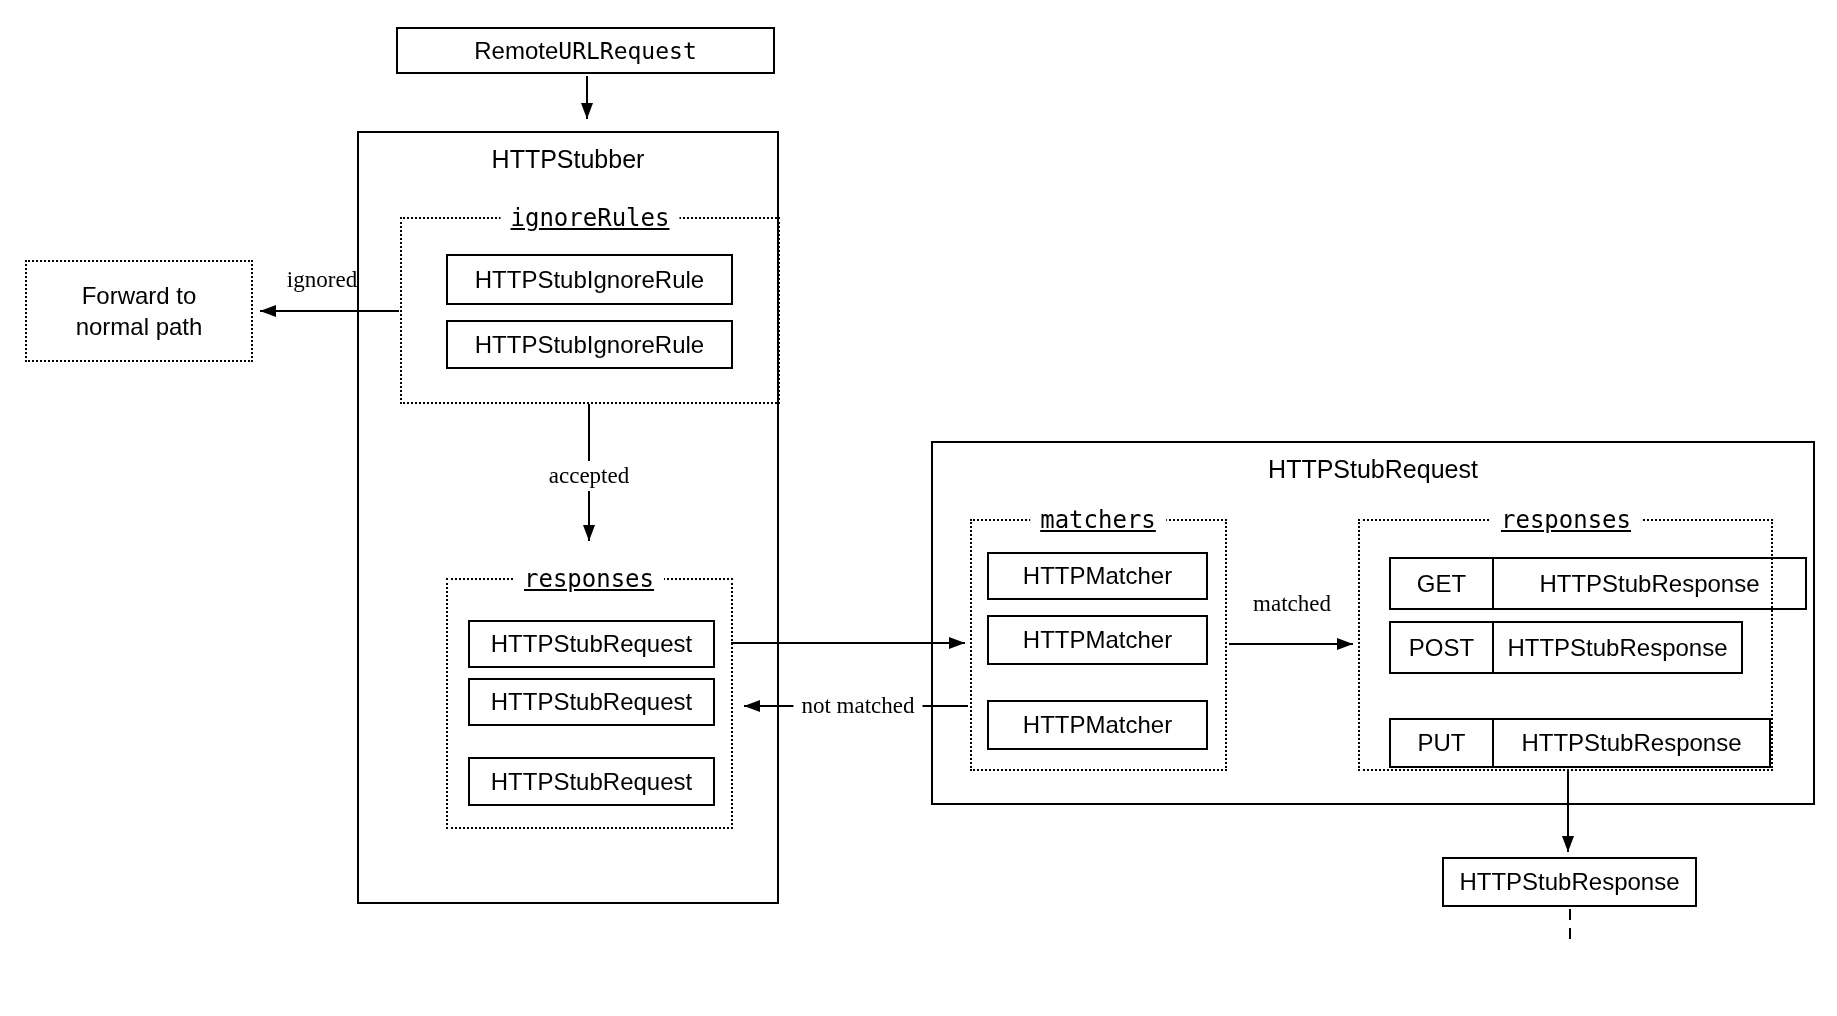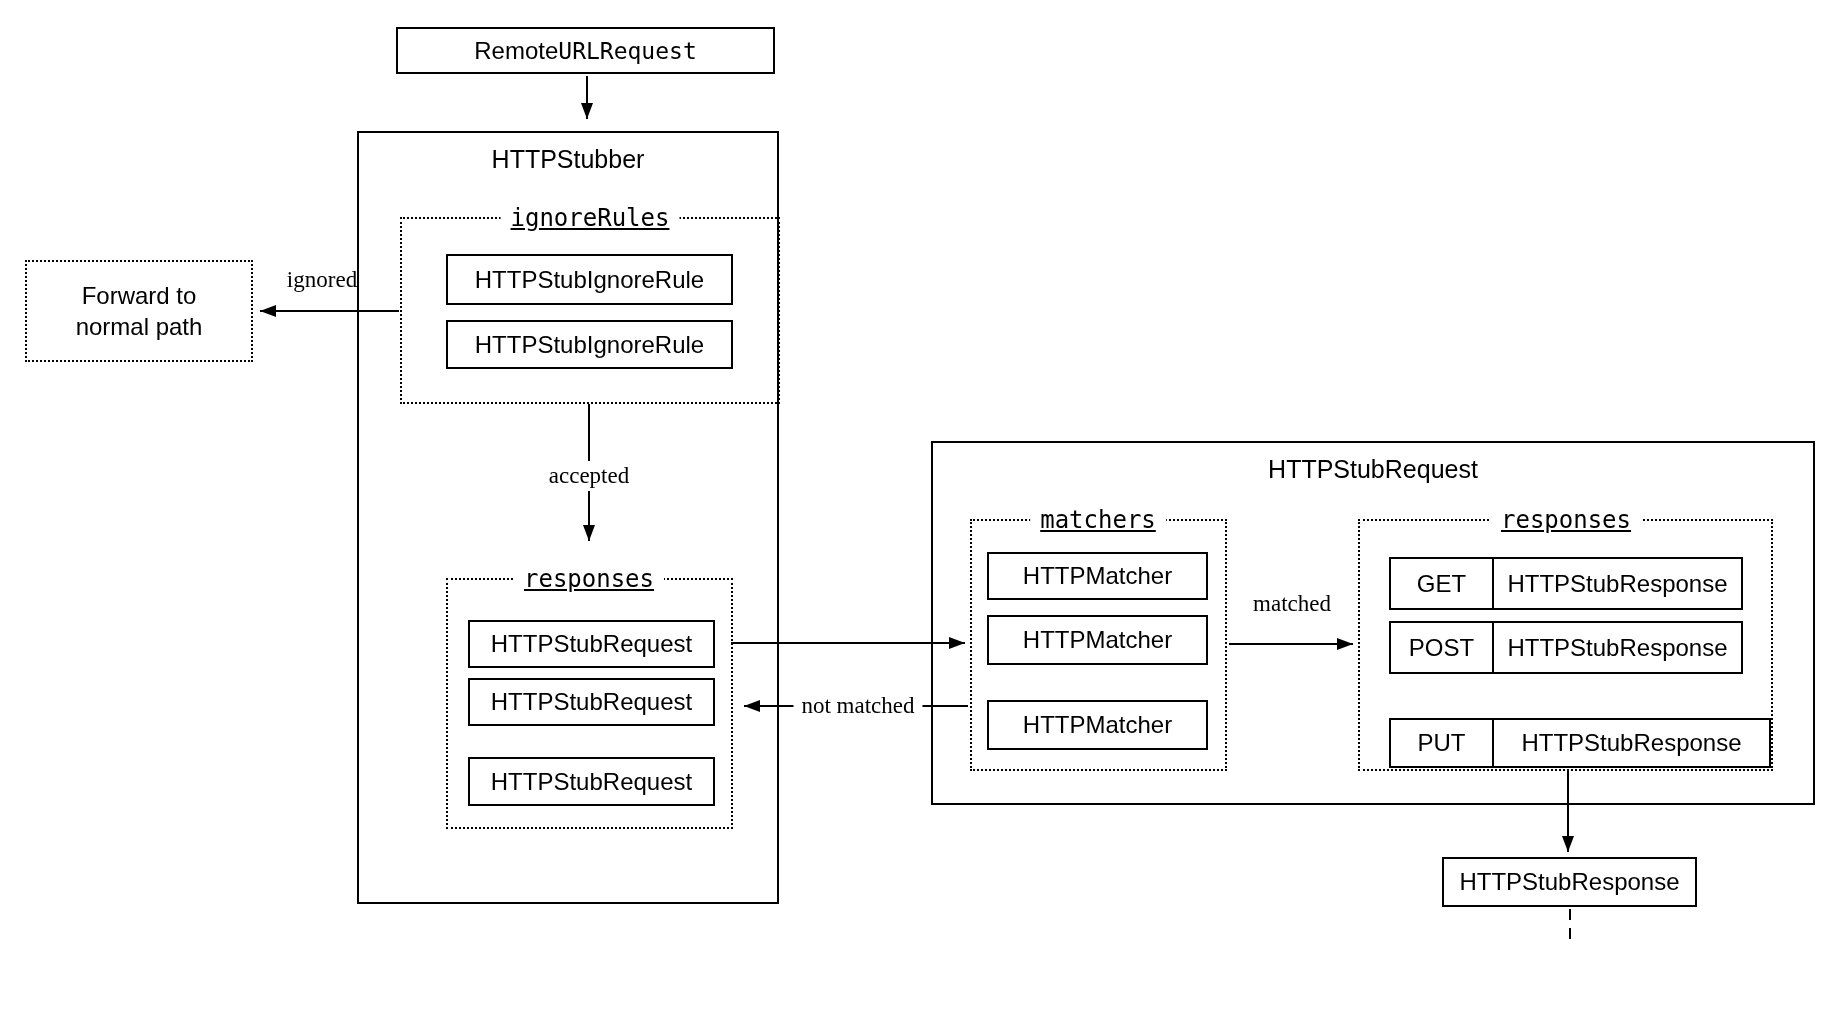--- a/index.html
+++ b/index.html
@@ -70,21 +70,21 @@
 
   <div class="abs dotted" style="left:970px;top:519px;width:257px;height:252px;"></div>
   <div class="group-label" style="left:1098px;top:520px;">matchers</div>
   <div class="abs solid cbox sans" style="left:987px;top:552px;width:221px;height:48px;">HTTPMatcher</div>
   <div class="abs solid cbox sans" style="left:987px;top:615px;width:221px;height:50px;">HTTPMatcher</div>
   <div class="abs solid cbox sans" style="left:987px;top:700px;width:221px;height:50px;">HTTPMatcher</div>
 
   <div class="abs dotted" style="left:1358px;top:519px;width:415px;height:252px;"></div>
   <div class="group-label" style="left:1566px;top:520px;">responses</div>
 
-  <div class="abs solid resp-row" style="left:1389px;top:557px;width:354px;height:53px;">
+  <div class="abs solid resp-row" style="left:1389px;top:557px;width:418px;height:53px;">
     <div class="resp-method">GET</div>
     <div class="resp-value">HTTPStubResponse</div>
   </div>
   <div class="abs solid resp-row" style="left:1389px;top:621px;width:354px;height:53px;text-align:center;">
     <div class="resp-method">POST</div>
     <div class="resp-value">HTTPStubResponse</div>
   </div>
   <div class="abs solid resp-row" style="left:1389px;top:718px;width:382px;height:50px;">
     <div class="resp-method">PUT</div>
     <div class="resp-value">HTTPStubResponse</div>

